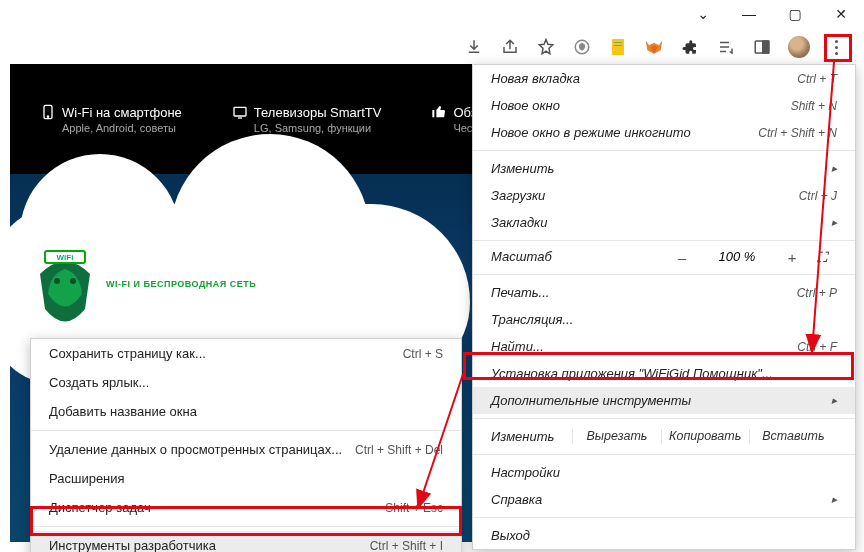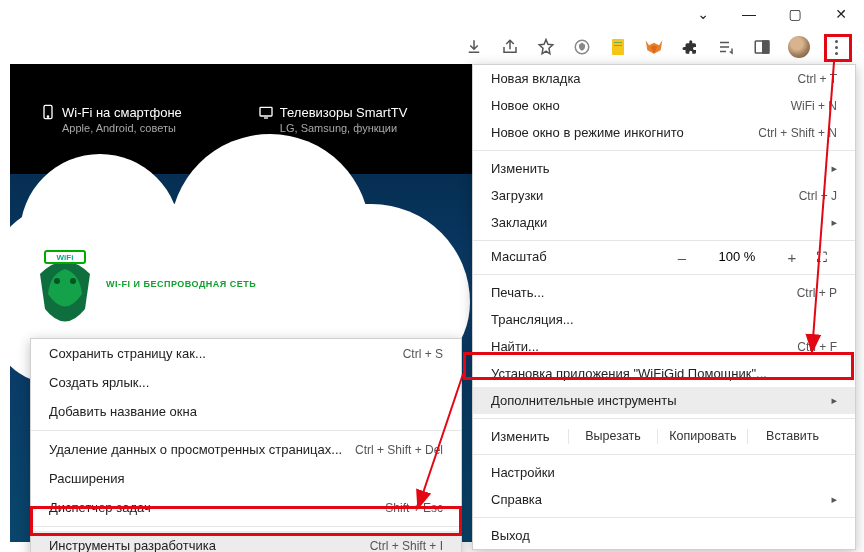--- a/index.html
+++ b/index.html
@@ -12,39 +12,39 @@
   
   .toolbar-row { position: absolute; top: 36px; right: 18px; display: flex; gap: 16px; align-items: center; }
   .tb-icon { width: 20px; height: 20px; display:flex; align-items:center; justify-content:center; color:#555; }
   .avatar { width: 22px; height: 22px; border-radius: 50%; background: radial-gradient(circle at 40% 35%, #d7b48d 30%, #a07c5d 60%, #4b5a3d 100%); }
   .kebab { display:flex; flex-direction:column; gap:3px; align-items:center; justify-content:center; width:20px;}
   .kebab span { width:3px; height:3px; background:#555; border-radius:50%;}
 
   
   .page { position: absolute; left: 10px; top: 64px; width: 844px; height: 478px;
           background: linear-gradient(#01223d,#0a3a66 45%, #0a3a66 60%, #09466b); overflow:hidden; }
-  .nav-dark { height: 110px; background:#000; display:flex; gap:76px; align-items:center; padding:0 30px;}
+  .nav-dark { height: 110px; background:#000; display:flex; gap:50px; align-items:center; padding:0 30px;}
   .nav-col { color:#fff; font-size:13px;}
   .nav-col .top { display:flex; align-items:center; gap:6px; font-weight:500;}
   .nav-col .bot { color:#a8a8a8; font-size:11px; margin-top:2px; margin-left:22px;}
   .ico-box { width:16px; height:16px;}
 
   
   .cloud { position:absolute; top:140px; left:-20px; width:480px; height:180px; background:#fff; border-radius:90px 120px 100px 80px; }
   .cloud:before, .cloud:after { content:""; position:absolute; background:#fff; border-radius:50%;}
   .cloud:before { width:160px;height:160px; left:30px; top:-50px;}
   .cloud:after { width:200px;height:200px; left:180px; top:-70px;}
   .logo-wrap { position:absolute; top:175px; left:20px; display:flex; align-items:center; gap:6px;}
   .beard { width:70px;height:90px;}
   .logo-text { font-size:40px; font-weight:900; letter-spacing:-1px;}
   .logo-text .g { color:#12a02e;}
   .logo-sub { font-size:9px; color:#12a02e; font-weight:700; letter-spacing:0.5px;}
 
   
-  .menu { position:absolute; top:64px; right:8px; width:384px; background:#fff; border:1px solid #d0d0d0; box-shadow:0 3px 12px rgba(0,0,0,.25); font-size:13px; z-index:20;}
+  .menu { position:absolute; top:64px; right:8px; width:384px; background:#fff; border:1px solid #d0d0d0; box-shadow:0 3px 12px rgba(0,0,0,.25); font-size:13px; z-index:20;font-style:italic;}
   .mi { padding:6px 18px; display:flex; align-items:center; justify-content:space-between; color:#222; }
   .mi .sc { color:#555; font-size:12px; }
   .mi.arrow:after { content:"▸"; color:#555; font-size:11px;}
   .sep { height:1px; background:#e6e6e6; margin:4px 0;}
   .zoom-row { display:flex; align-items:flex-start; padding:4px 18px; gap:5px;}
   .zoom-row .label { flex:1; color:#222;}
   .zoom-row .btn { width:40px; text-align:center; color:#555; font-size:15px;}
   .zoom-row .pct { width:60px; text-align:center;}
   .zoom-row .full { width:20px; font-size:14px;}
   .edit-row { display:flex; padding:6px 18px; gap:0;}
@@ -179,21 +179,21 @@
   </div>
 </div>
 
 <div class="menu">
   <div class="mi">
       <span>Новая вкладка</span>
       <span class="sc">Ctrl + T</span>
     </div>
   <div class="mi">
       <span>Новое окно</span>
-      <span class="sc">WiFi + N</span>
+      <span class="sc">Shift + N</span>
     </div>
   <div class="mi">
       <span>Новое окно в режиме инкогнито</span>
       <span class="sc">Ctrl + Shift + N</span>
     </div>
   <div class="sep"></div>
   <div class="mi arrow">
       <span>Изменить</span>
     </div>
   <div class="mi">

